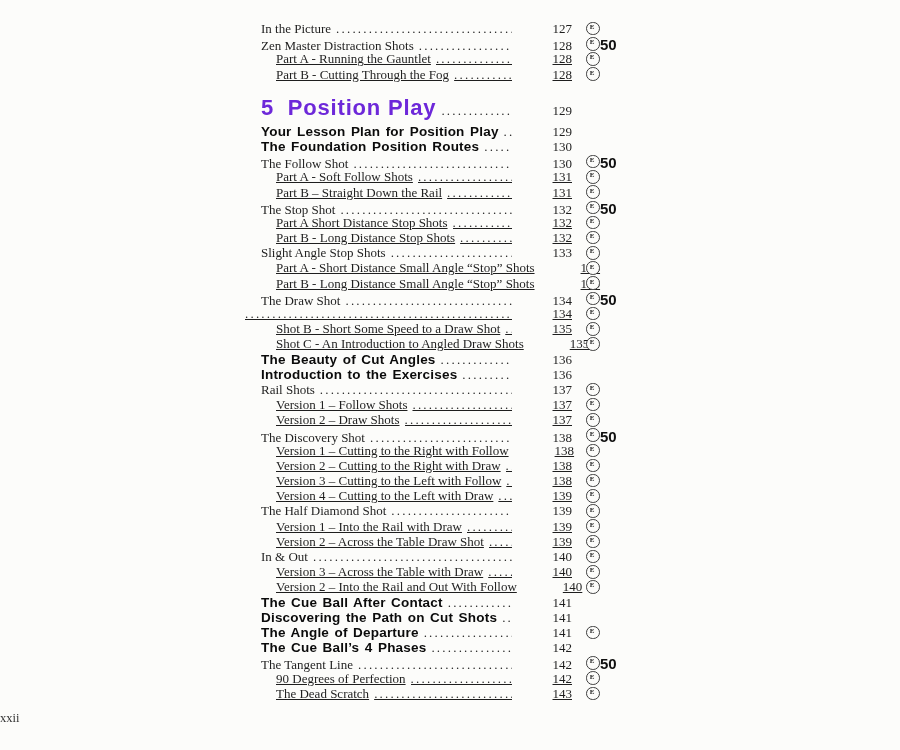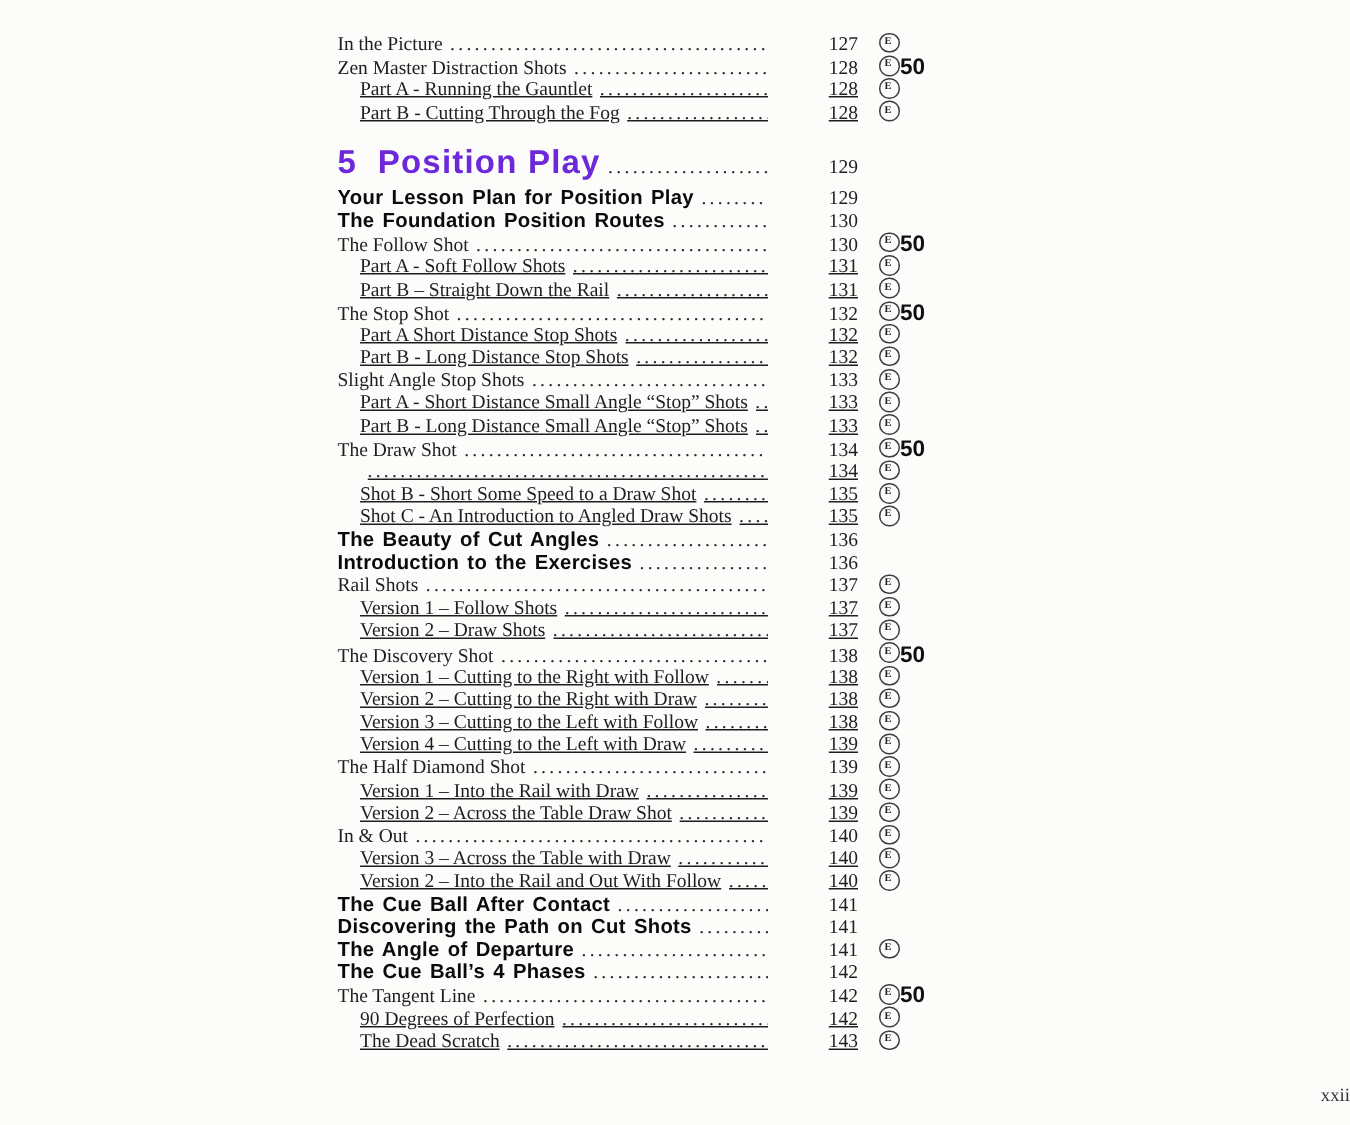--- a/index.html
+++ b/index.html
@@ -27,20 +27,21 @@
     display: flex;
     align-items: baseline;
     width: 347px;
     box-sizing: border-box;
   }
   .indent-1 .entry { padding-left: 15px; text-decoration: underline; }
   .title {
     white-space: pre;
     font: 13px "Liberation Serif", serif;
     color: #1e1e1e;
+    margin-left: 36px;
   }
   .leader {
     flex: 1;
     overflow: hidden;
     white-space: nowrap;
     font: 13px "Liberation Serif", serif;
     letter-spacing: 2.2px;
     color: #2a2a2a;
     margin: 0 1px 0 5px;
   }
@@ -89,24 +90,24 @@
     transform: translate(-1px, -1px);
     line-height: 1;
   }
   .score-slot {
     width: 36px;
     font: bold 15px "Liberation Sans", sans-serif;
     color: #101010;
   }
   .footer {
     position: absolute;
-    bottom: 12px;
+    bottom: 24px;
     left: 0;
     width: 100%;
-    text-align: right;
+    text-align: left;
     font: 12.5px "Liberation Serif", serif;
     color: #333;
   }
 </style>
 </head>
 <body>
 
 <div class="page">
   <div class="toc">
       <div class="row style-normal indent-0">

